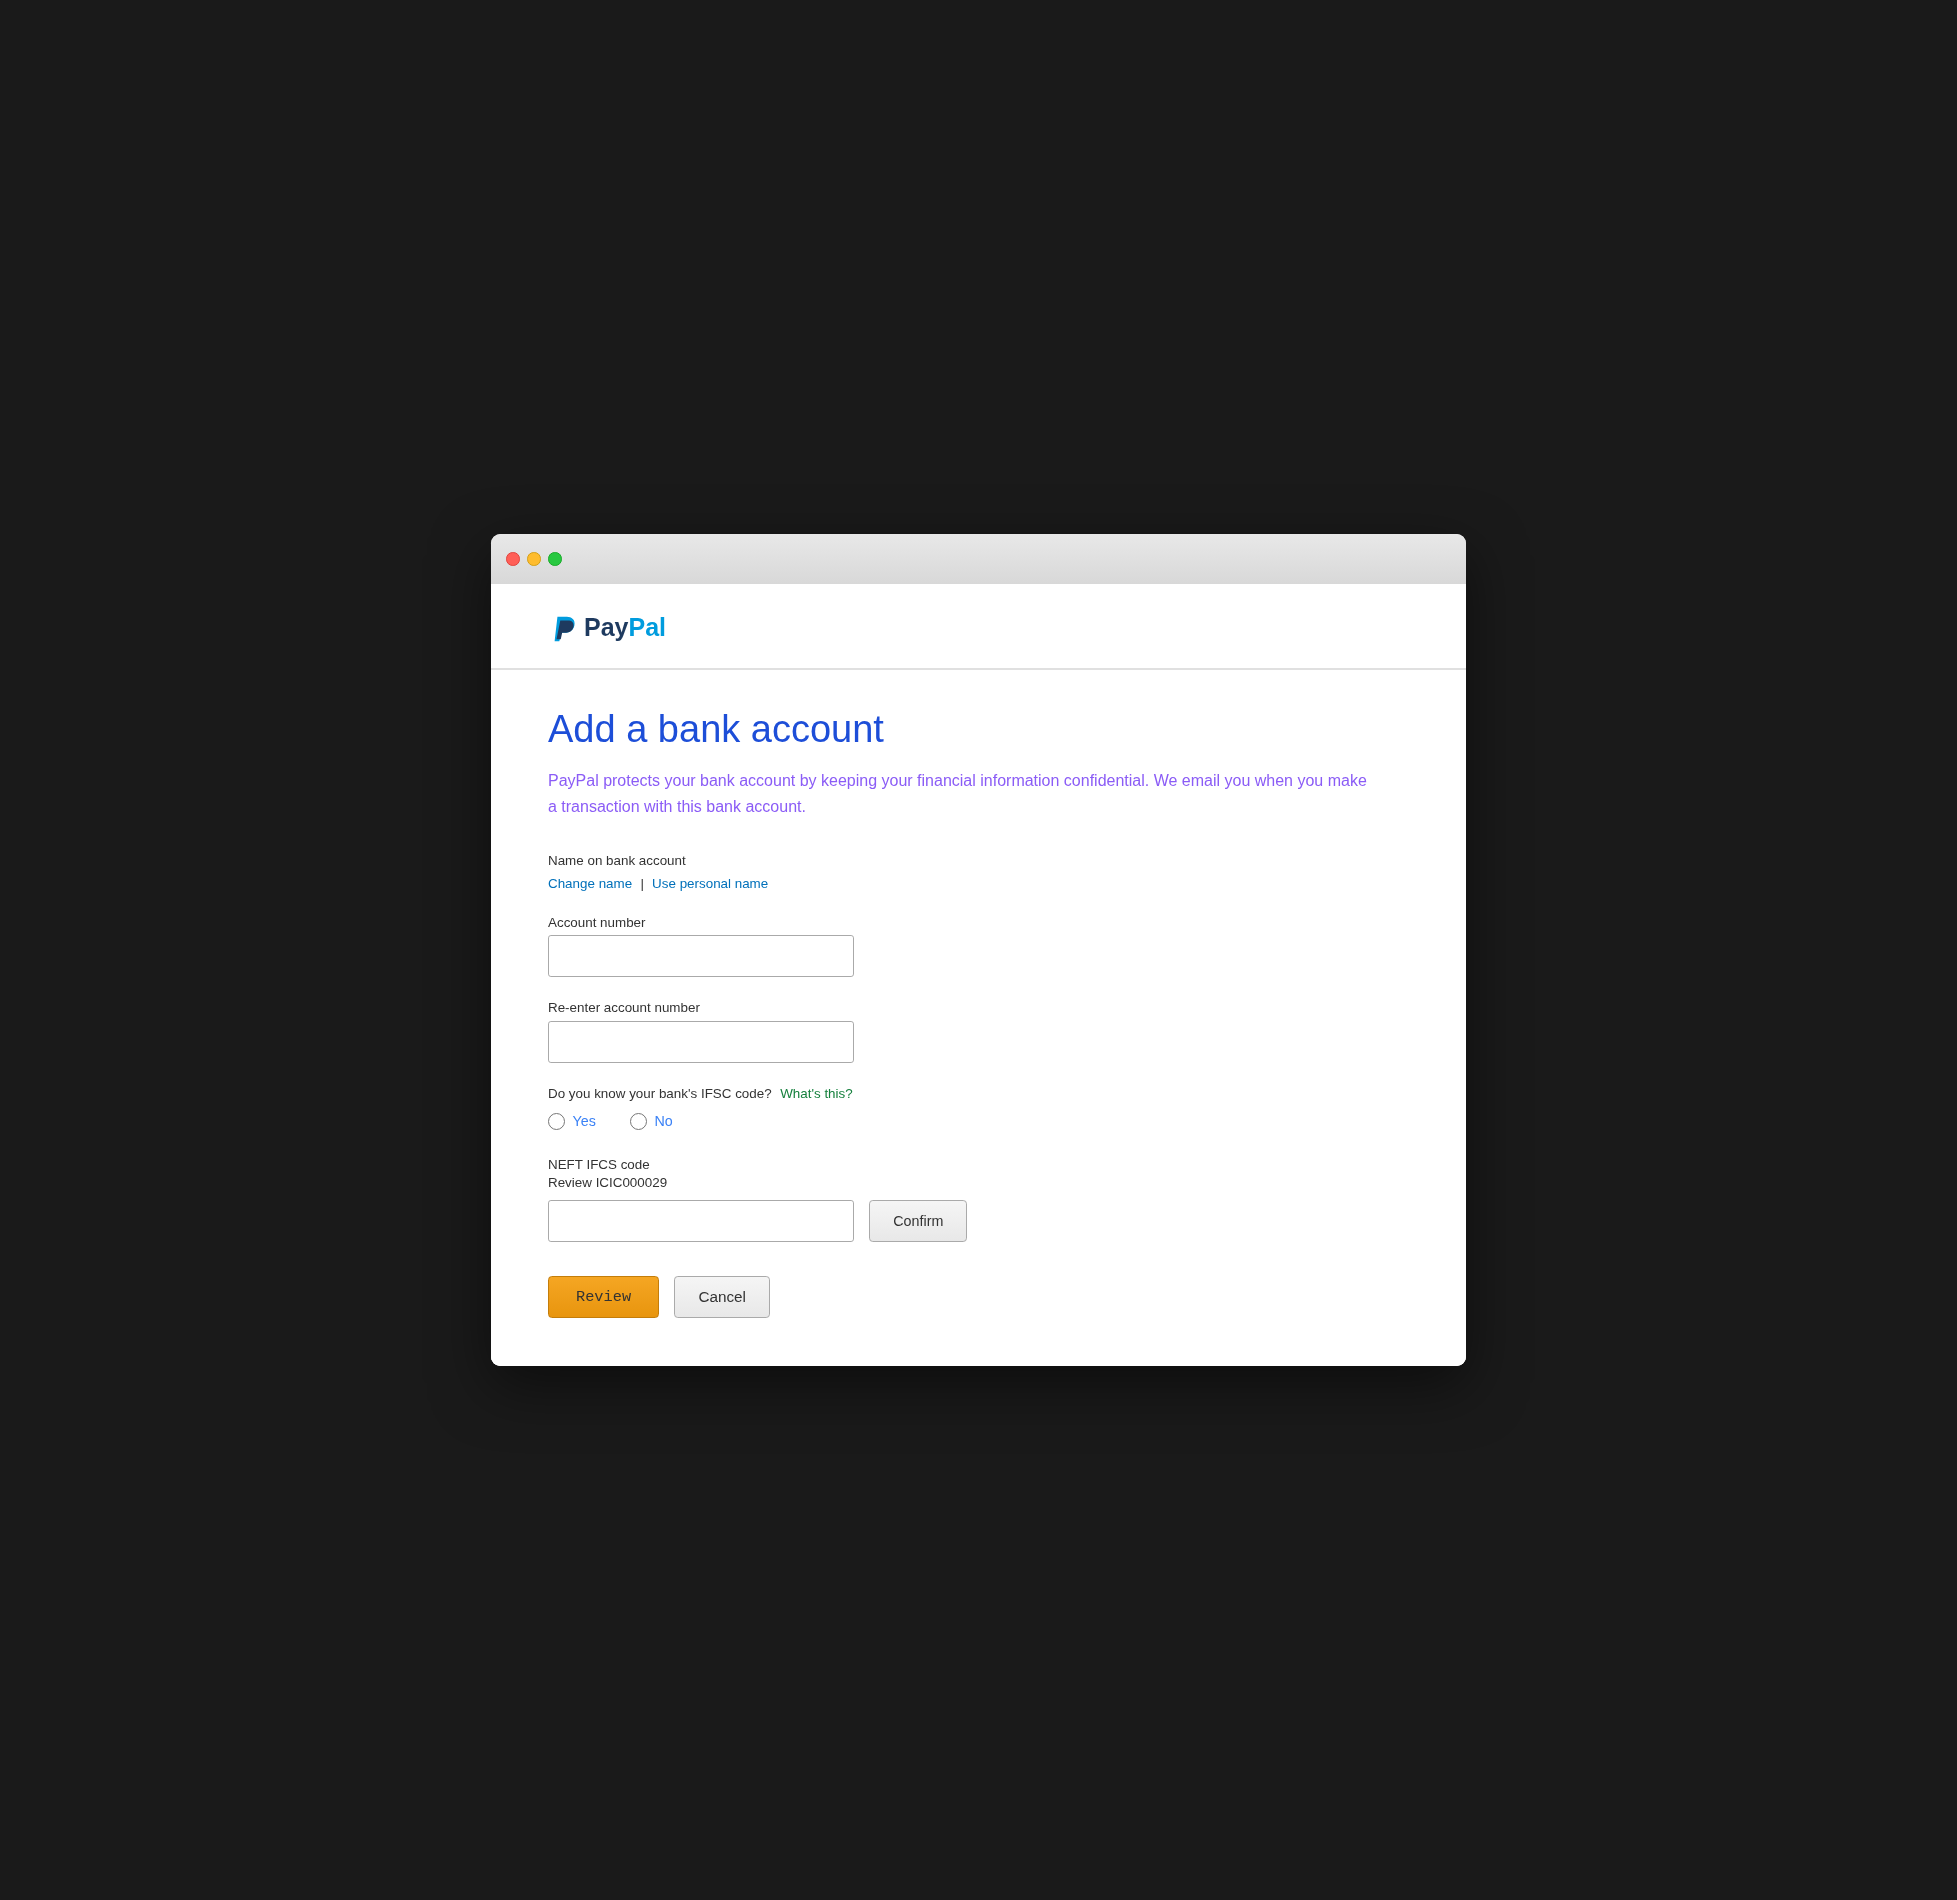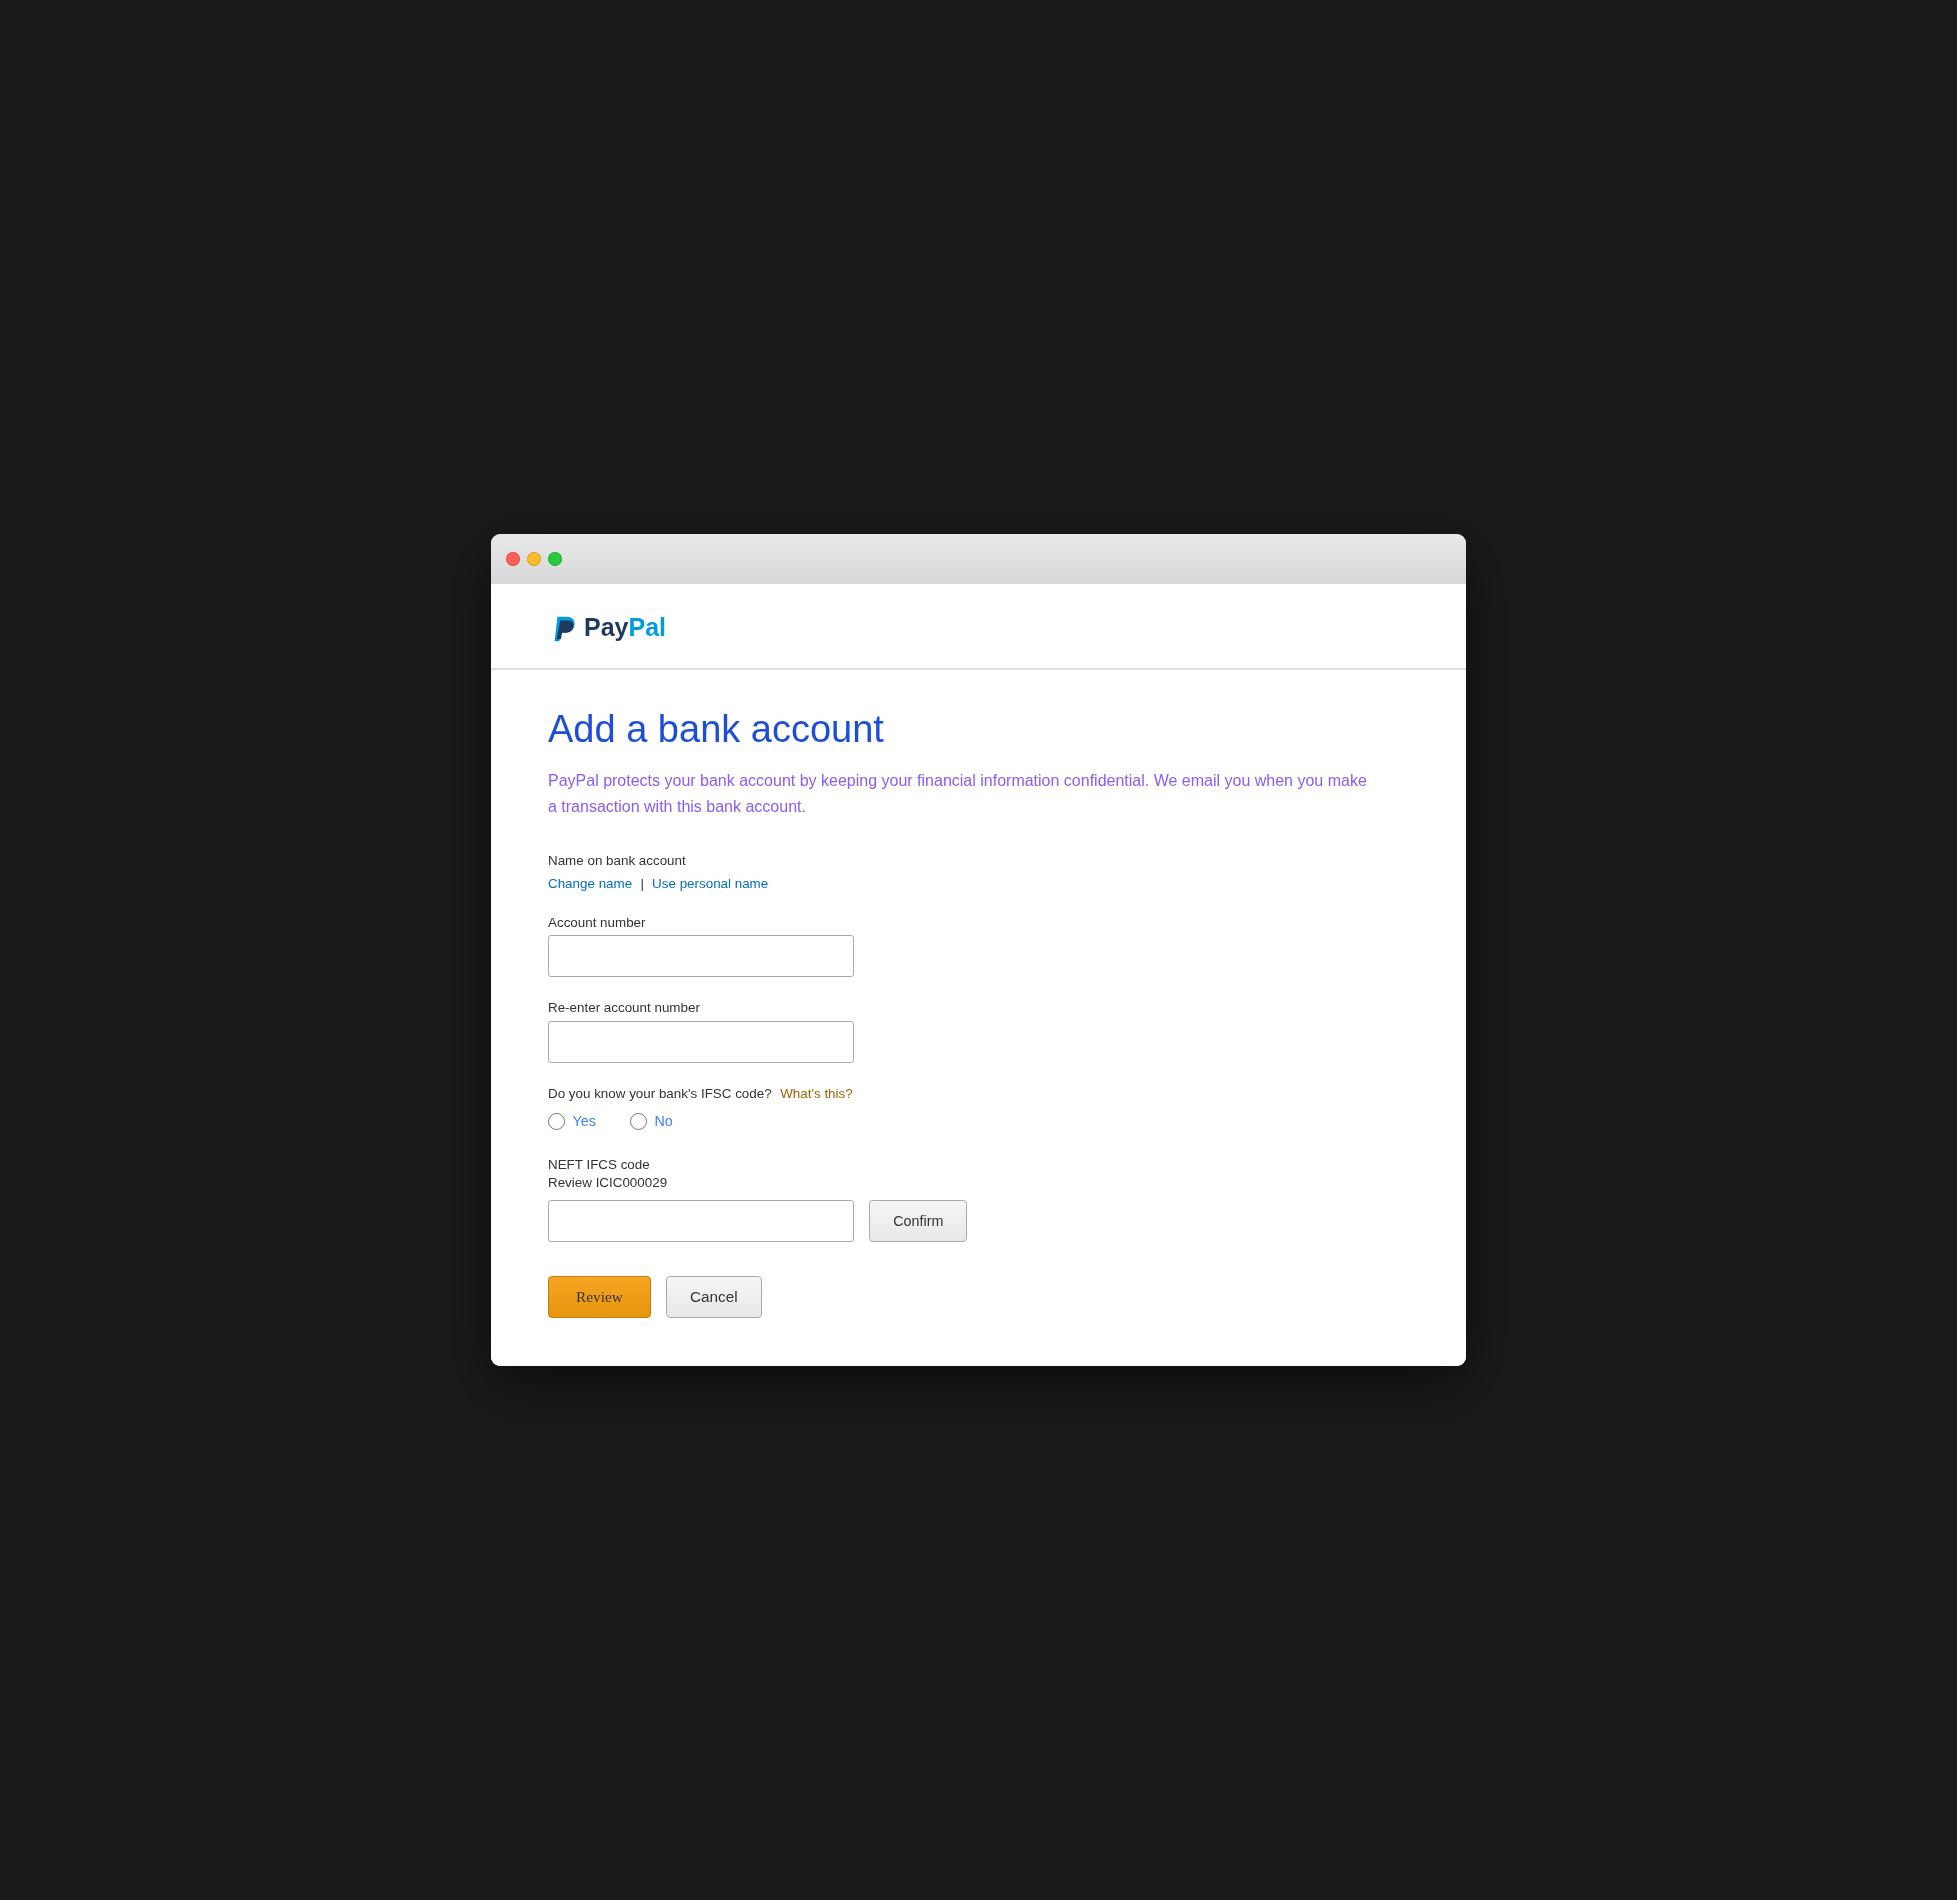--- a/index.html
+++ b/index.html
@@ -140,21 +140,21 @@
       background: #ffffff;
     }
 
     .ifsc-question {
       font-size: 13.4px;
       color: #333333;
       margin-bottom: 11.5px;
     }
 
     .ifsc-question a {
-      color: #a16207;
+      color: #15803d;
       text-decoration: none;
     }
 
     .radio-group {
       display: flex;
       gap: 34px;
       align-items: center;
       margin-bottom: 27px;
     }
 
@@ -220,21 +220,21 @@
 
     .review-button {
       height: 42px;
       padding: 0 27px;
       background: linear-gradient(to bottom, #f5a623, #e8950e);
       border: 1px solid #c47d0a;
       border-radius: 3.8px;
       font-size: 15.3px;
       color: #333333;
       cursor: pointer;
-      font-family: Liberation Serif, serif;
+      font-family: Liberation Mono, monospace;
       font-weight: 500;
     }
 
     .cancel-button {
       height: 42px;
       padding: 0 23px;
       background: linear-gradient(to bottom, #f5f5f5, #e8e8e8);
       border: 1px solid #aaaaaa;
       border-radius: 3.8px;
       font-size: 15.3px;

